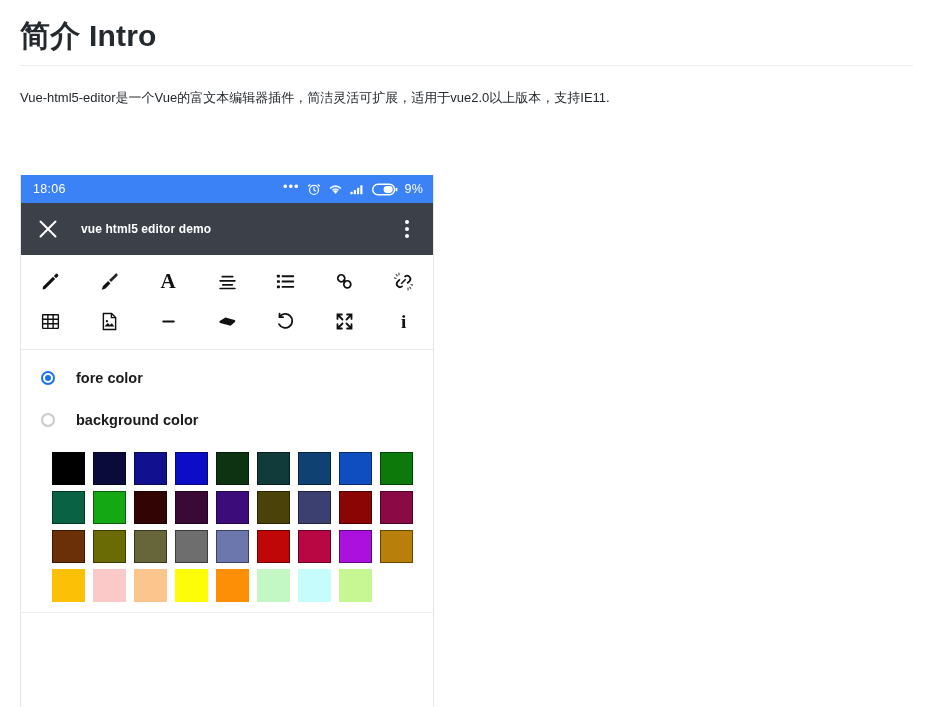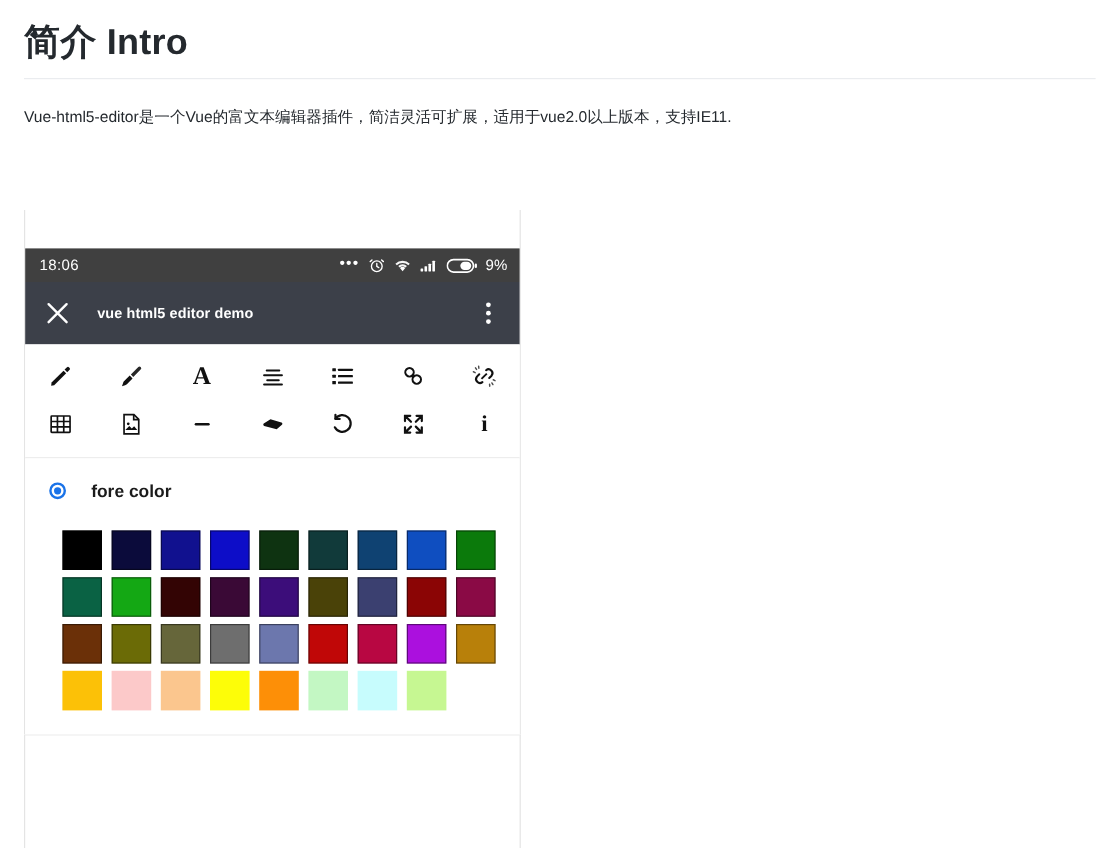--- a/index.html
+++ b/index.html
@@ -46,28 +46,27 @@
   .phone {
     position: absolute;
     left: 20px;
     top: 157px;
     width: 414px;
     border: 1px solid #e4e4e4;
     border-top: none;
     background: #fff;
   }
   .statusbar {
-    background: #404040;
+    background: #3b82f6;
     color: #ffffff;
     height: 28px;
     display: flex;
     align-items: center;
     padding: 0 10px 0 12px;
     font-size: 12.5px;
-    margin-top: 32px;
   }
   .statusbar .clock { font-weight: 400; letter-spacing: 0.3px; }
   .statusbar .sb-right {
     margin-left: auto;
     display: flex;
     align-items: center;
     gap: 7px;
   }
   .sb-dots {
     letter-spacing: 1px;
@@ -147,20 +146,21 @@
   }
 
   
   .color-module {
     background: #ffffff;
     border-bottom: 1px solid #e2e2e2;
     padding: 14px 0 16px 0;
   }
   .radio-row {
     display: flex;
+    align-items: center;
     padding: 6px 0 6px 20px;
     cursor: pointer;
   }
   .radio-row + .radio-row { margin-top: 14px; }
   .radio-mark {
     width: 14px; height: 14px;
     border-radius: 50%;
     border: 2px solid #c9c9c9;
     background: #fff;
     position: relative;
@@ -374,20 +374,24 @@
 
     </div>
 
     <div class="color-module">
 
       <div class="radio-row checked">
         <span class="radio-mark"></span>
         <span class="radio-label">fore color</span>
       </div>
 
+      <div class="radio-row">
+        <span class="radio-mark"></span>
+        <span class="radio-label">background color</span>
+      </div>
 
       <div class="swatch-grid" id="swatch-grid">
           <span class="swatch" title="#000000" style="background: rgb(0, 0, 0);"></span>
           <span class="swatch" title="#0b0b3b" style="background: rgb(11, 11, 59);"></span>
           <span class="swatch" title="#11118f" style="background: rgb(17, 17, 143);"></span>
           <span class="swatch" title="#0d0dc8" style="background: rgb(13, 13, 200);"></span>
           <span class="swatch" title="#0e3311" style="background: rgb(14, 51, 17);"></span>
           <span class="swatch" title="#113a3a" style="background: rgb(17, 58, 58);"></span>
           <span class="swatch" title="#0f4272" style="background: rgb(15, 66, 114);"></span>
           <span class="swatch" title="#0f4ec0" style="background: rgb(15, 78, 192);"></span>

